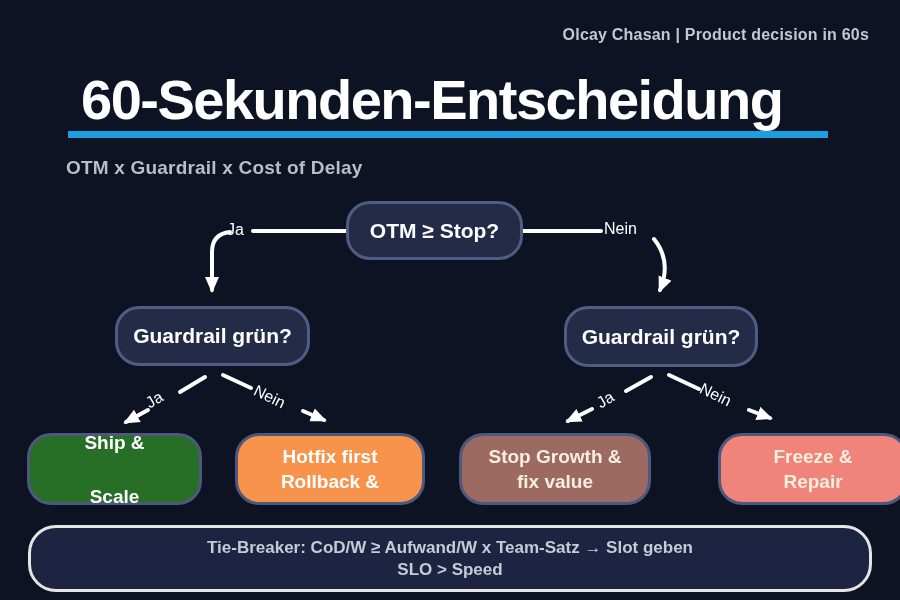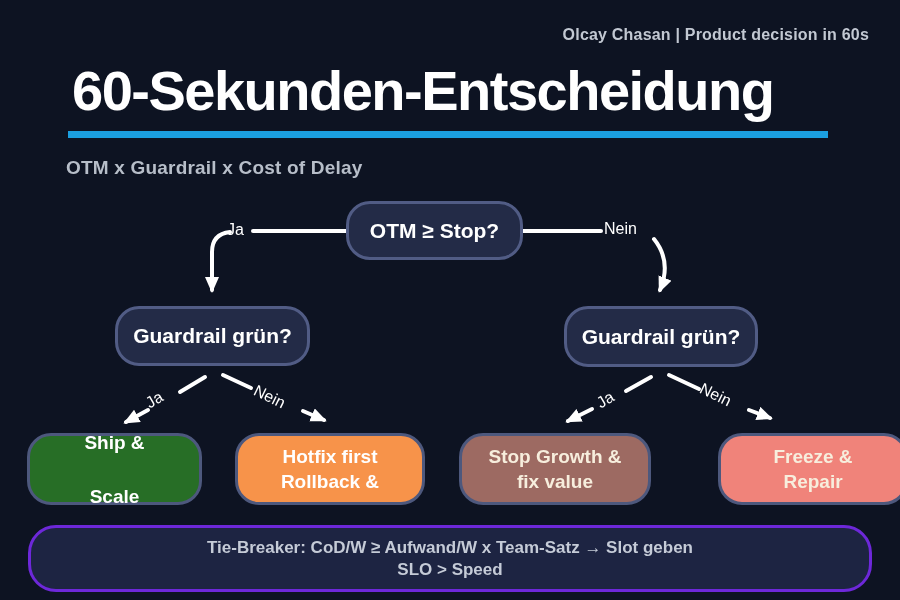--- a/index.html
+++ b/index.html
@@ -56,32 +56,32 @@
   }
   #lbl-root-ja   { left:227px; top:221px; }
   #lbl-root-nein { left:604px; top:220px; }
   #lbl-l-ja   { left:146px; top:391px; transform:rotate(-31deg); }
   #lbl-l-nein { left:253px; top:388px; transform:rotate(26deg); }
   #lbl-r-ja   { left:597px; top:391px; transform:rotate(-31deg); }
   #lbl-r-nein { left:699px; top:386px; transform:rotate(26deg); }
   .footer-bar {
     position:absolute; left:28px; top:525px; width:844px; height:67px;
     box-sizing:border-box; z-index:2;
-    background:#1d2442; border:3px solid #6d28d9; border-radius:28px;
+    background:#1d2442; border:3px solid #e5e5e5; border-radius:28px;
     display:flex; flex-direction:column; align-items:center; justify-content:center;
     gap:2px; color:#c5cbd7; font-weight:bold; font-size:17px; text-align:center;
   }
 </style>
 </head>
 <body>
 
 <div class="canvas">
 
   <div class="byline">Olcay Chasan | Product decision in 60s</div>
-  <h1 class="title" style="margin:8px;">60-Sekunden-Entscheidung</h1>
+  <h1 class="title" style="margin:17px;">60-Sekunden-Entscheidung</h1>
   <div class="accent-line" style="background: rgb(27, 159, 224);"></div>
   <div class="subtitle">OTM x Guardrail x Cost of Delay</div>
 
   <svg class="edges" width="900" height="600" viewBox="0 0 900 600">
     <defs>
       <marker id="ah" markerUnits="userSpaceOnUse" markerWidth="18" markerHeight="16" refX="13" refY="7" orient="auto">
         <path d="M0,0 L16,7 L0,14 Z" fill="#ffffff"></path>
       </marker>
     </defs>
 

